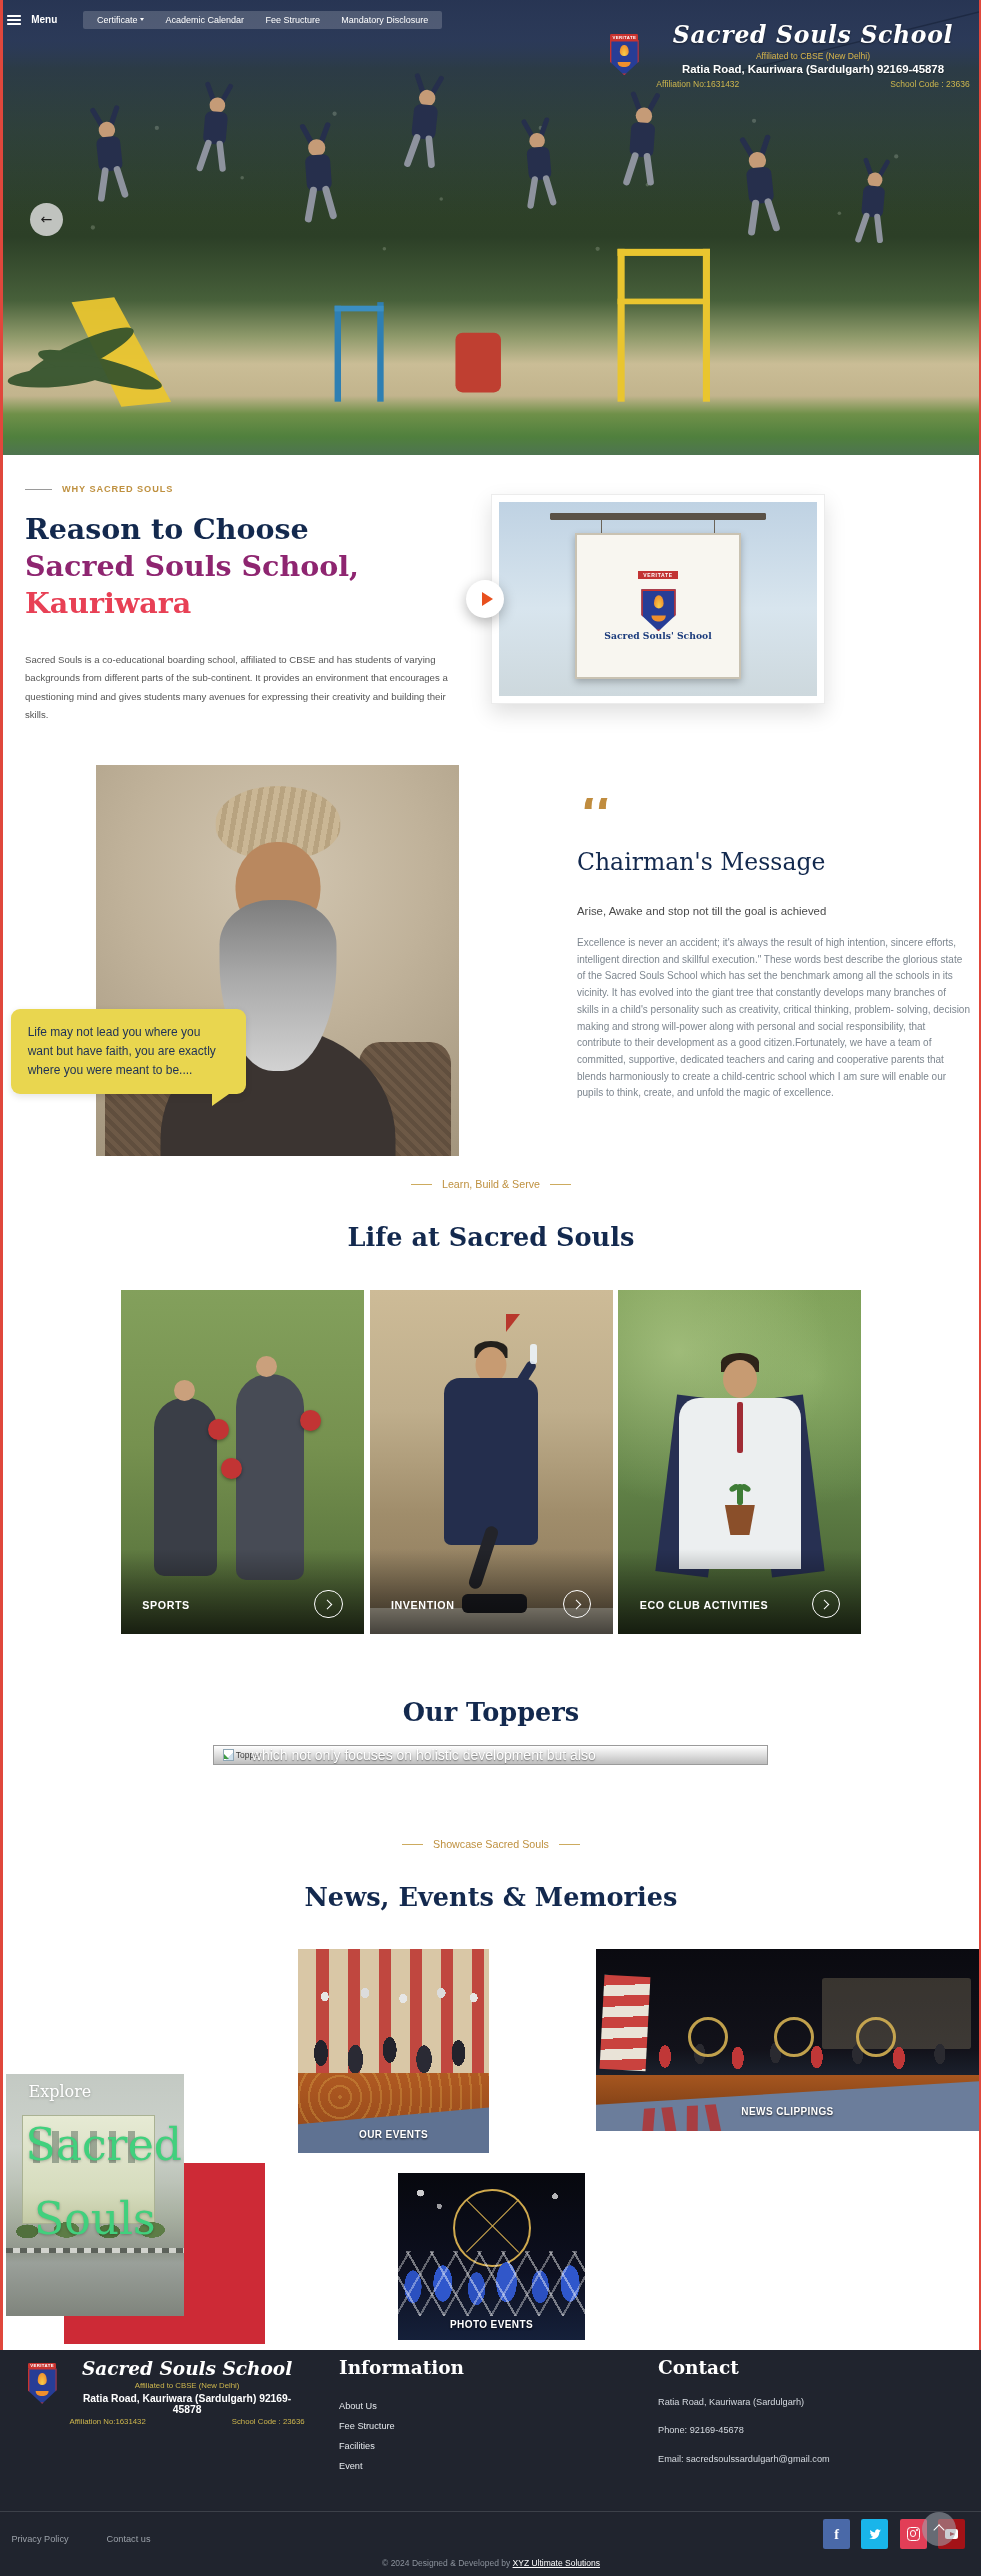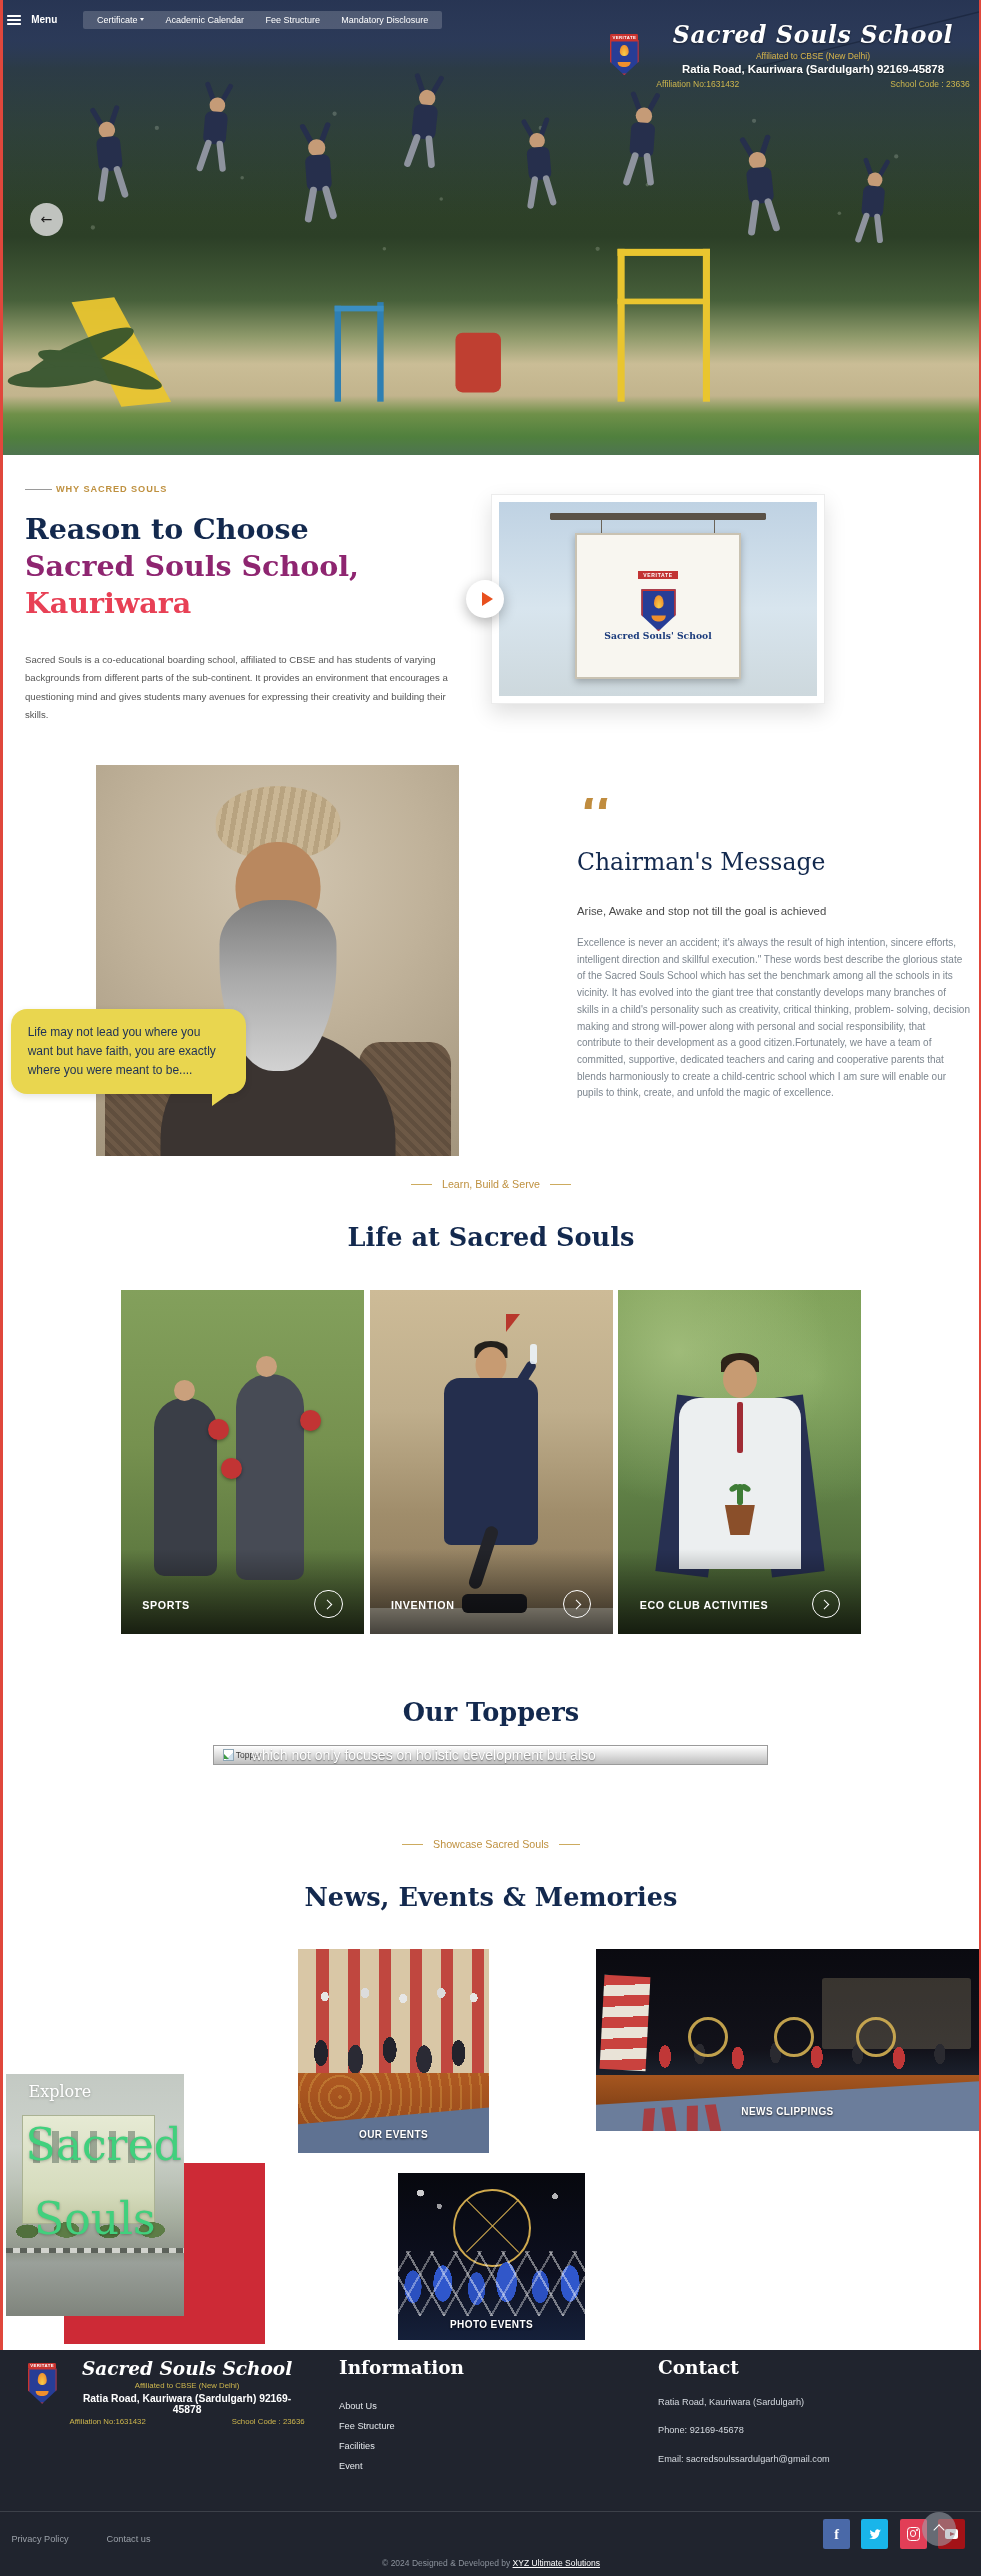--- a/index.html
+++ b/index.html
@@ -44,21 +44,21 @@
     font-size:4.3px;font-weight:bold;padding:0.7px 2.1px;letter-spacing:0.4px;border-radius:1.4px;z-index:2;white-space:nowrap}
   .crest .body{position:absolute;top:5.7px;left:2.1px;right:2.1px;bottom:0;background:#273d96;
     box-shadow:inset 0 0 0 1.4px #c8332f;clip-path:polygon(0 0,100% 0,100% 62%,50% 100%,0 62%)}
   .crest .flame{position:absolute;left:50%;top:26%;width:8.5px;height:11.4px;transform:translateX(-50%);
     background:radial-gradient(ellipse at 50% 85%,#f6ce4a,#ef8f2d 75%);border-radius:50% 50% 50% 50%/62% 62% 38% 38%}
   .crest .book{position:absolute;left:50%;bottom:20%;width:12.8px;height:5px;transform:translateX(-50%);
     background:#ef8f2d;border-radius:0 0 6.4px 6.4px}
   .crest.md{transform:scale(1.2);transform-origin:top center}
 
   
-  .kick{display:flex;align-items:center;gap:4px;font-size:9.2px;font-weight:bold;letter-spacing:0.9px;color:#bf9140}
+  .kick{display:flex;align-items:center;gap:10px;font-size:9.2px;font-weight:bold;letter-spacing:0.9px;color:#bf9140}
   .kick .dash{width:27px;height:0.7px;background:#9a9a9a}
   .why-wrap{position:absolute;left:25px;top:484px;width:435px}
   .why-h2{font-family:"DejaVu Serif","Liberation Serif",serif;font-weight:bold;font-size:28.5px;line-height:37px;margin-top:17px}
   .why-h2 .l1{color:#13294e}.why-h2 .l2{color:#8e2570}.why-h2 .l3{color:#e84055}
   .why-p{margin-top:28.5px;font-size:9.6px;line-height:18.5px;color:#555;width:427px}
   .video-card{position:absolute;left:491px;top:494px;width:334px;height:210px;background:#fff;
     border:0.7px solid #ececec;box-shadow:0 8.5px 20px rgba(0,0,0,.13);padding:7.1px;box-sizing:border-box;z-index:5}
   .sign-img{position:relative;width:100%;height:100%;overflow:hidden;
     background:linear-gradient(180deg,#bfd2e3 0%,#d8e5ee 55%,#cdd8dd 100%)}
   .sign-img .beam{position:absolute;left:16%;right:16%;top:11.4px;height:6.4px;background:#5a5247;border-radius:1.4px}
@@ -79,21 +79,21 @@
     background:#c7b28e;border-radius:50% 50% 46% 46%;
     background-image:repeating-linear-gradient(100deg,rgba(90,70,40,.14) 0 5px,rgba(255,255,255,.06) 5px 10.7px)}
   .chair-photo .face{position:absolute;left:50%;top:77px;transform:translateX(-50%);width:85px;height:92px;background:#b9885f;border-radius:48%}
   .chair-photo .beard{position:absolute;left:50%;top:135px;transform:translateX(-50%);width:117px;height:171px;
     background:linear-gradient(180deg,#7d7d7d 0%,#a9a9a9 45%,#d2d2d2 100%);border-radius:44% 44% 46% 46%/26% 26% 64% 64%}
   .chair-photo .sleeve{position:absolute;bottom:0;width:92px;height:114px;background:#6d5946;border-radius:21.3px 21.3px 0 0;
     background-image:repeating-linear-gradient(45deg,rgba(0,0,0,.12) 0 4.3px,transparent 4.3px 8.5px)}
   .chair-photo .sleeve.sl{left:8.5px}.chair-photo .sleeve.sr{right:8.5px}
   .chair-photo .vest{position:absolute;left:50%;bottom:0;transform:translateX(-50%);width:235px;height:128px;
     background:#3b3431;border-radius:52% 52% 0 0/90% 90% 0 0}
-  .bubble{position:absolute;left:10.7px;top:1009px;width:235px;background:#e9d64f;border-radius:16px;
+  .bubble{position:absolute;left:10.7px;top:1009px;width:235px;background:#e9d64f;border-radius:9px;
     padding:14.2px 17px;box-sizing:border-box;color:#1d3057;font-size:12px;line-height:19px;z-index:6;
     box-shadow:0 2.8px 7.1px rgba(0,0,0,.1)}
   .bubble::after{content:"";position:absolute;right:17px;bottom:-11.4px;width:0;height:0;
     border-top:12.8px solid #e9d64f;border-right:17px solid transparent}
   .chair-right{position:absolute;left:577px;top:798px;width:393px}
   .quote{font-family:"DejaVu Serif","Liberation Serif",serif;font-size:74px;line-height:.62;color:#c08c3e;height:40px;overflow:hidden}
   .chair-h{font-family:"DejaVu Serif","Liberation Serif",serif;font-weight:normal;font-size:23.5px;color:#13294e;margin-top:10px}
   .chair-sub{font-size:11.4px;color:#4a4a4a;margin-top:28.5px}
   .chair-msg{font-size:10px;line-height:16.7px;color:#7d868f;margin-top:18.5px}
 

